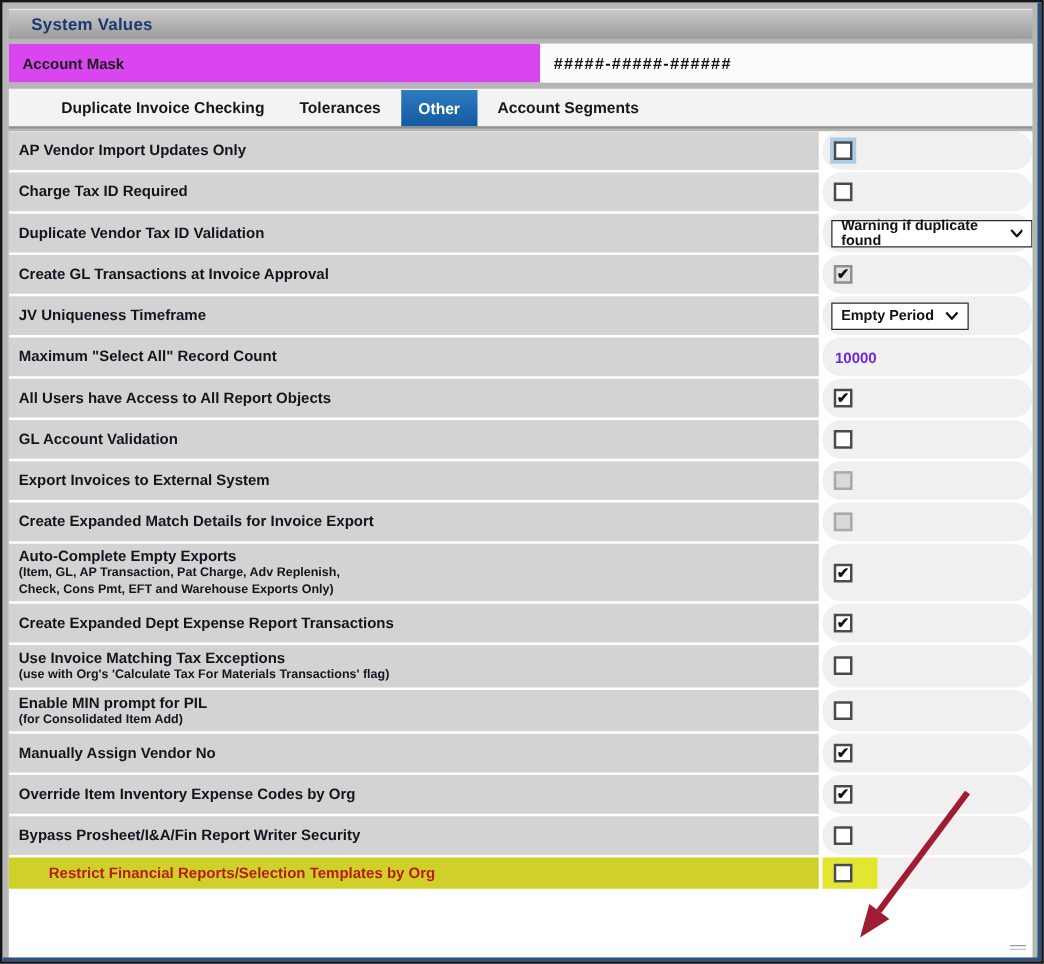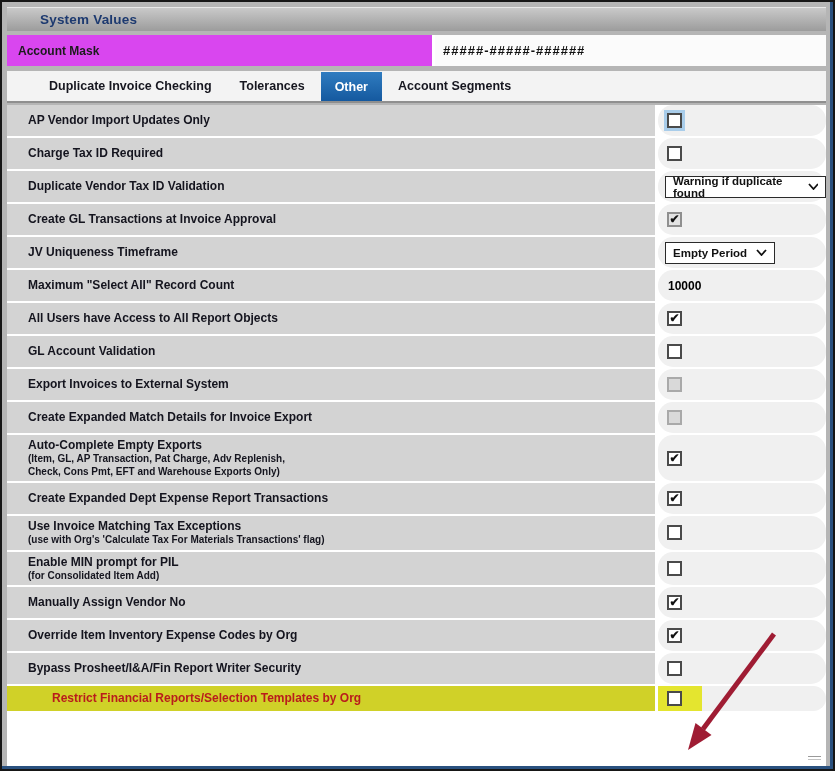--- a/index.html
+++ b/index.html
@@ -26,21 +26,20 @@
   .titlebar {
     height:24px; flex:0 0 24px;
     background:linear-gradient(#c9c9c9,#9c9c9c);
     border-top:1px solid #e8e8e8;
     display:flex; align-items:center;
     padding-left:18px;
   }
   .titlebar .title {
     font-size:13.5px; font-weight:bold; color:#1d3a70;
     letter-spacing:.2px;
-    margin-left:15px;
   }
 
   
   .mask-row { display:flex; gap:3px; margin-top:4px; flex:0 0 31px; background:#fff; }
   .mask-label {
     flex:0 0 425px; background:#d946ef;
     display:flex; align-items:center; padding-left:11px;
     font-size:12px; font-weight:bold; color:#1b1b1b;
   }
   .mask-value {
@@ -75,21 +74,21 @@
     flex:1 1 auto; background:#ffffff;
     margin-top:2px;
     display:flex; flex-direction:column; gap:2px;
     overflow:hidden;
   }
   .row { display:flex; gap:3px; min-height:31px; flex:0 0 auto; }
   .row.multi .label-cell { padding-top:3px; padding-bottom:3px; }
   .label-cell {
     flex:0 0 648px; background:#d3d3d3;
     display:flex; flex-direction:column; justify-content:center;
-    padding-left:21px;
+    padding-left:8px;
   }
   .label-cell .label { font-size:12px; font-weight:bold; color:#14141e; line-height:1.25; }
   .label-cell .sublabel { font-size:10px; font-weight:bold; color:#14141e; line-height:1.25; white-space:pre-line; }
   .value-cell {
     flex:1; background:#f0f0f0;
     display:flex; align-items:center;
     position:relative;
     border-radius:15px;
   }
 
@@ -117,21 +116,21 @@
 
   .select {
     margin-left:7px; height:22px;
     border:1px solid #2a2a2a; background:#ffffff;
     display:inline-flex; align-items:center; gap:9px;
     padding:0 7px;
     font-size:11.5px; font-weight:bold; color:#111;
   }
   .select svg { display:block; }
 
-  .value-text { margin-left:10px; font-size:12px; font-weight:bold; color:#000000; }
+  .value-text { margin-left:10px; font-size:12px; font-weight:bold; color:#6d28d9; }
 
   
   .arrow-overlay {
     position:absolute; inset:0;
     pointer-events:none; z-index:6;
   }
 
   .gripper {
     position:absolute; right:12px; bottom:9px;
     width:13px; height:4px;

